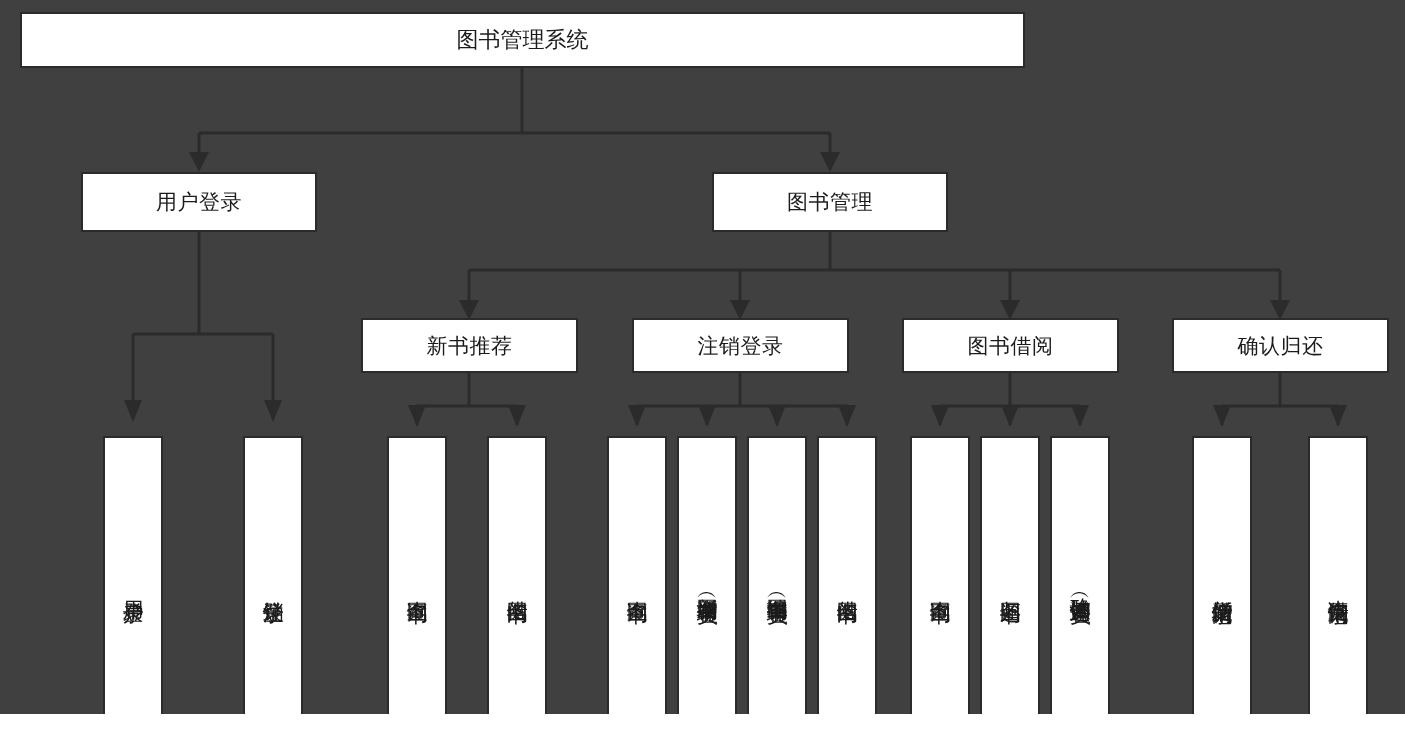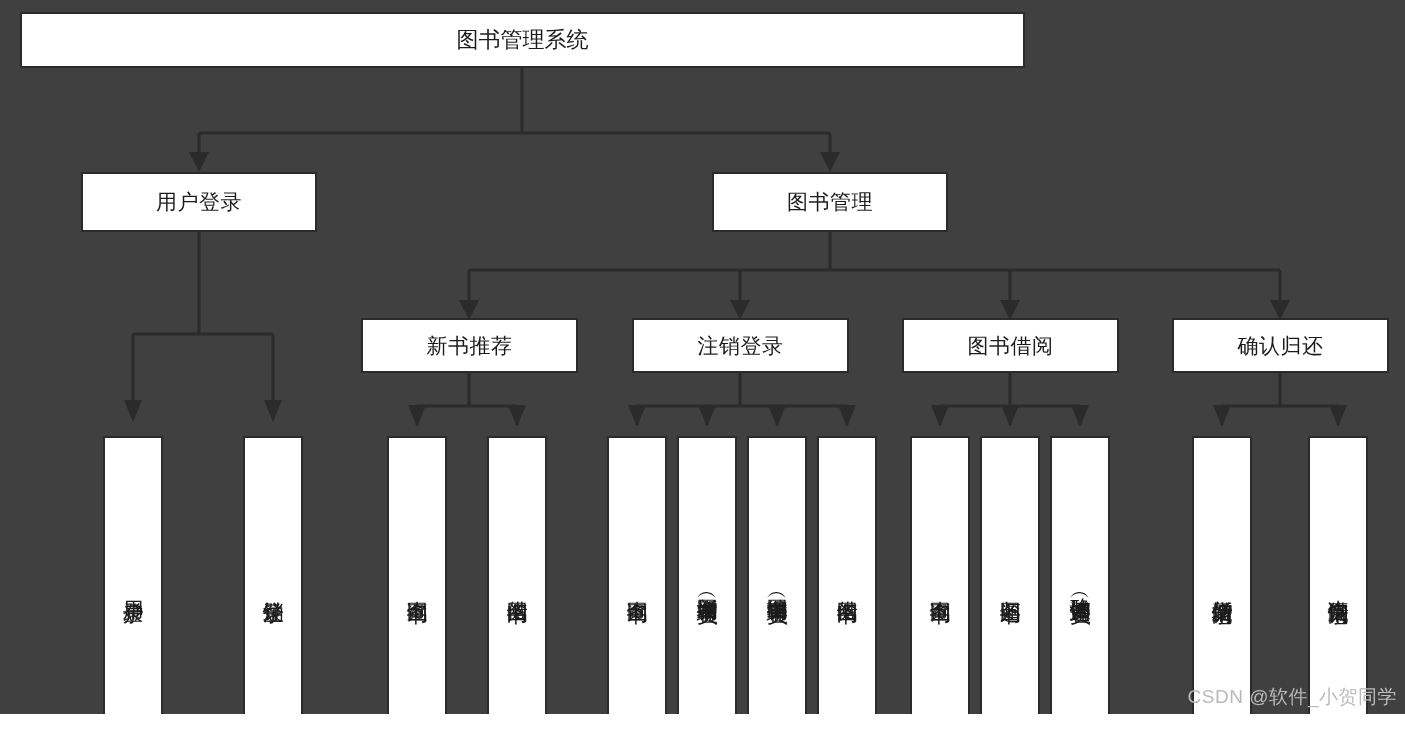--- a/index.html
+++ b/index.html
@@ -189,15 +189,14 @@
     <span>确认归还（管理员）</span>
   </div>
 
   <div class="node node-v" style="left:1192px; top:436px; width:60px; height:299px;">
     <span>新增借阅记录</span>
   </div>
   <div class="node node-v" style="left:1308px; top:436px; width:60px; height:299px;">
     <span>查询借阅记录</span>
   </div>
 
-  <div class="watermark">CSDN @软件_小贺同学</div>
 
 </div>
 
 </body></html>

